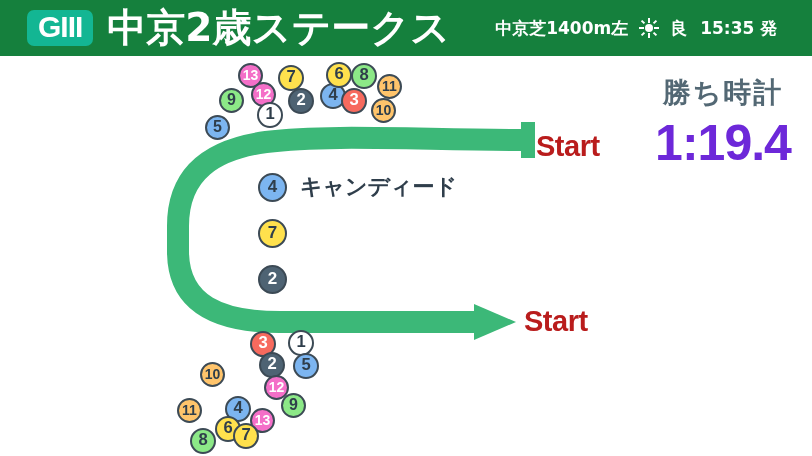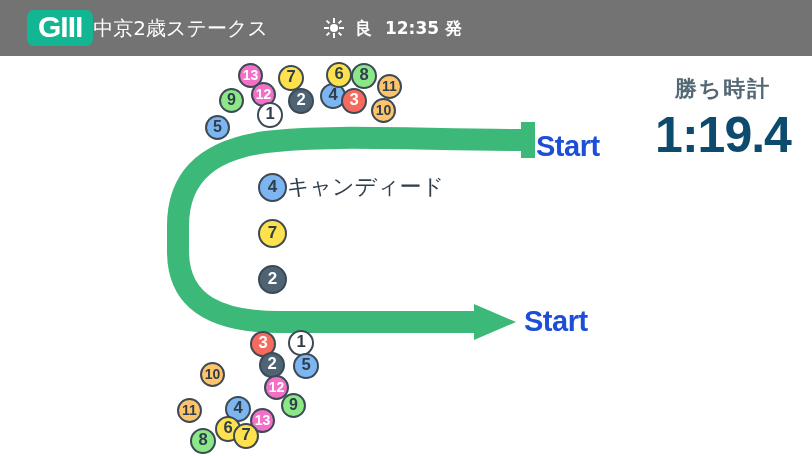--- a/index.html
+++ b/index.html
@@ -5,39 +5,40 @@
   html,body{margin:0;padding:0;background:#fff;}
   body{
     width:812px;height:456px;position:relative;overflow:hidden;
     font-family:"Liberation Sans","DejaVu Sans",sans-serif;
     background:#ffffff;
   }
 
   
   #header{
     position:absolute;left:0;top:0;width:812px;height:56px;
-    background:#737373;
+    background:#15803d;
     display:flex;align-items:center;
   }
   #grade-badge{
     margin-left:27px;
     background:#13b693;
     border-radius:7px;
     color:#ffffff;
     font-size:30px;
     font-weight:bold;
     letter-spacing:-1px;
     padding:2px 11px 4px 11px;
     line-height:1;
     font-family:"Liberation Sans",sans-serif;
   }
   #race-title{
+    margin-left:14px;
     color:#ffffff;
-    font-size:20px;
-    font-weight:normal;
+    font-size:39px;
+    font-weight:bold;
     letter-spacing:0px;
     white-space:nowrap;
     font-family:"DejaVu Sans",sans-serif;
   }
   #race-meta{
     margin-left:45px;
     display:flex;align-items:center;
     color:#ffffff;
     font-size:17px;
     font-weight:bold;
@@ -58,42 +59,42 @@
   }
   #race-meta .cond{margin-right:13px;}
   #race-meta .posttime{letter-spacing:0px;}
 
   
   #track-svg{position:absolute;left:0;top:56px;width:812px;height:400px;}
 
   
   .endpoint-label{
     position:absolute;
-    color:#1d4ed8;
+    color:#b91c1c;
     font-size:29px;
     font-weight:bold;
     font-family:"Liberation Sans",sans-serif;
     letter-spacing:-0.5px;
   }
   #start-label{left:536px;top:130px;}
   #goal-label{left:524px;top:305px;}
 
   
   #time-panel{
     position:absolute;left:648px;top:74px;width:150px;text-align:center;
   }
   #time-caption{
     color:#536874;
-    font-size:22px;
+    font-size:28px;
     font-weight:bold;
     letter-spacing:2px;
     font-family:"DejaVu Sans",sans-serif;
   }
   #time-value{
-    color:#0c4a6e;
+    color:#6d28d9;
     font-size:50px;
     font-weight:bold;
     letter-spacing:-1px;
     margin-top:2px;
     font-family:"Liberation Sans",sans-serif;
   }
 
   
   .horse{
     position:absolute;
@@ -114,47 +115,49 @@
   }
   .legend-chip{
     width:29px;height:29px;border-radius:50%;
     border:2px solid #3c4a55;box-sizing:border-box;
     display:flex;align-items:center;justify-content:center;
     font-size:17px;font-weight:bold;
     font-family:"Liberation Sans",sans-serif;
     flex:0 0 auto;
   }
   .legend-name{
+    margin-left:13px;
     color:#2f3e4b;
     font-size:22px;
-    font-weight:normal;
+    font-weight:bold;
     white-space:nowrap;
     font-family:"DejaVu Sans",sans-serif;
   }
 </style>
 </head>
 <body>
 
 <div id="header">
   <div id="grade-badge">GIII</div>
   <div id="race-title">中京2歳ステークス</div>
   <div id="race-meta">
+    <span class="course">中京芝1400m左</span>
     <span id="weather-icon">
       <span class="sun-core"></span>
       <span class="ray" style="left:9px;top:0px;width:2px;height:5px;"></span>
       <span class="ray" style="left:9px;top:15px;width:2px;height:5px;"></span>
       <span class="ray" style="left:0px;top:9px;width:5px;height:2px;"></span>
       <span class="ray" style="left:15px;top:9px;width:5px;height:2px;"></span>
       <span class="ray" style="left:2px;top:3px;width:4px;height:2px;transform:rotate(45deg);"></span>
       <span class="ray" style="left:14px;top:15px;width:4px;height:2px;transform:rotate(45deg);"></span>
       <span class="ray" style="left:2px;top:15px;width:4px;height:2px;transform:rotate(-45deg);"></span>
       <span class="ray" style="left:14px;top:3px;width:4px;height:2px;transform:rotate(-45deg);"></span>
     </span>
     <span class="cond">良</span>
-    <span class="posttime">12:35 発</span>
+    <span class="posttime">15:35 発</span>
   </div>
 </div>
 
 <svg id="track-svg" viewBox="0 0 812 400" xmlns="http://www.w3.org/2000/svg">
 
   <path id="track-path" fill="none" stroke="#3cb878" stroke-width="22" stroke-linecap="butt" d="M 530 84
            C 420 84, 330 78, 266 86
            C 215 93, 178 115, 178 170
            L 178 195
            C 178 250, 222 266, 280 266

